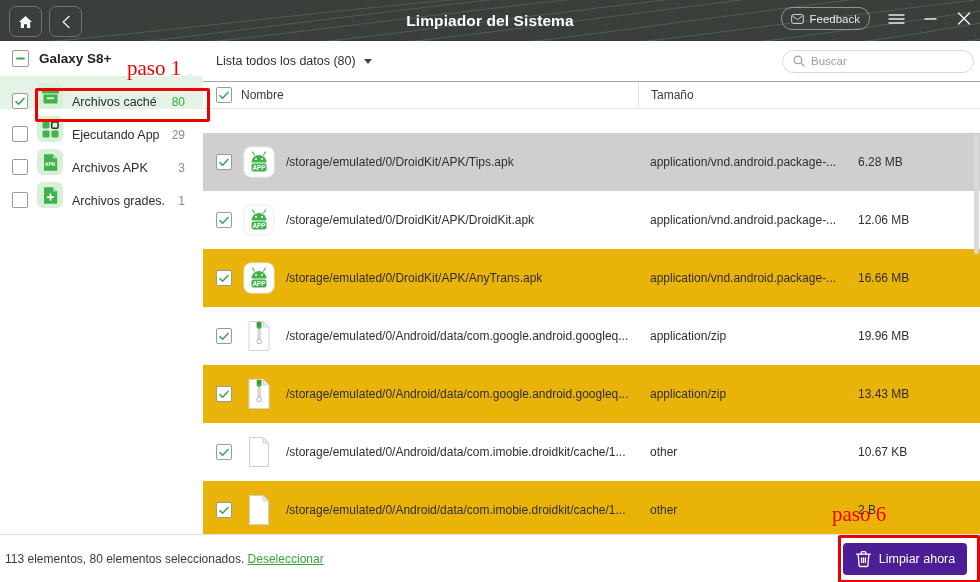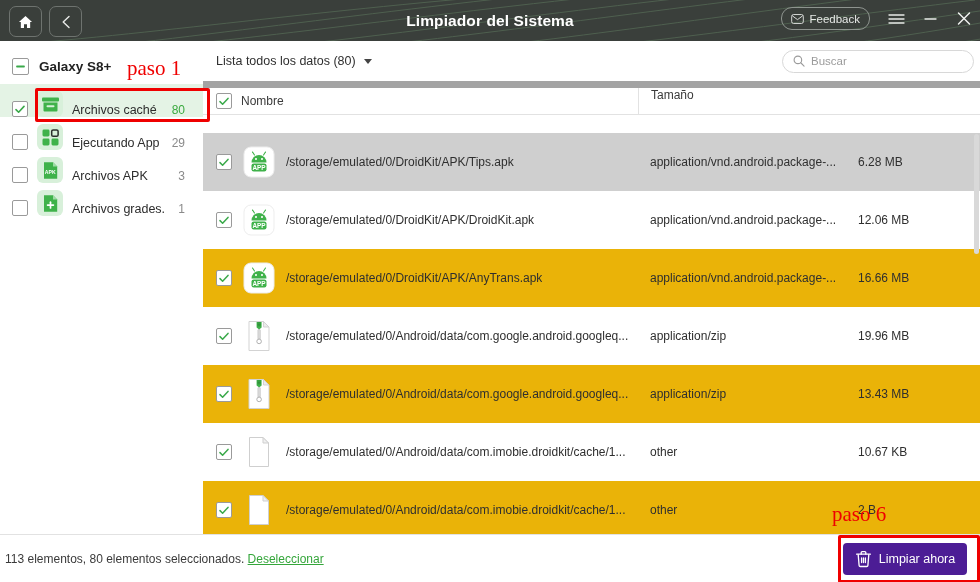--- a/index.html
+++ b/index.html
@@ -36,21 +36,21 @@
     display:flex;align-items:center;gap:5px;color:#e6e8e6;font-size:11.5px;cursor:pointer;
   }
   .ico-btn{cursor:pointer;display:flex;align-items:center;justify-content:center;}
 
   
   .sidebar{
     position:absolute;left:0;top:41px;width:203px;height:493px;
     background:#fff;border-right:1px solid #dddddd;
   }
   .dev-head{
-    height:35px;display:flex;align-items:center;padding:8px 0 0 12px;gap:10px;
+    height:35px;display:flex;align-items:center;padding:0 0 0 12px;gap:10px;
   }
   .dev-name{font-size:13.5px;font-weight:bold;color:#222;}
   .side-item{
     height:33px;display:flex;align-items:flex-end;padding:0 18px 0 12px;gap:9px;cursor:pointer;
   }
   .side-item.sel{background:#e4f3e5;}
   .side-icon{width:26px;height:26px;border-radius:6px;display:flex;align-items:center;justify-content:center;flex:0 0 auto;}
   .side-label{font-size:12.5px;color:#2c2c2c;flex:1 1 auto;white-space:nowrap;}
   .side-count{font-size:12px;color:#8a8a8a;}
   .side-item.sel .side-count{color:#3aa93f;}
@@ -70,26 +70,26 @@
     width:192px;height:23px;border:1px solid #d8d8d8;border-radius:12px;background:#fff;
     display:flex;align-items:center;gap:6px;padding:0 10px;box-sizing:border-box;cursor:text;
   }
   .search input{
     border:none;outline:none;font-family:"Liberation Sans",sans-serif;font-size:11.5px;
     color:#555;background:transparent;width:150px;padding:0;
   }
   .search input::placeholder{color:#9b9b9b;}
 
   .thead{
-    height:26px;border-top:7px solid #a3a3a3;border-bottom:1px solid #e2e2e2;
+    height:26px;border-top:1px solid #a3a3a3;border-bottom:1px solid #e2e2e2;
     display:flex;align-items:center;font-size:12px;color:#3a3a3a;background:#fff;position:relative;
   }
   .th-name{display:flex;align-items:center;gap:9px;padding-left:13px;width:435px;box-sizing:border-box;height:26px;}
   .th-fmt{width:208px;padding-left:12px;box-sizing:border-box;border-left:1px solid #e2e2e2;height:26px;display:flex;align-items:center;}
-  .th-size{width:134px;padding-left:12px;box-sizing:border-box;border-left:1px solid #e2e2e2;height:26px;display:flex;}
+  .th-size{width:134px;padding-left:12px;box-sizing:border-box;border-left:1px solid #e2e2e2;height:26px;display:flex;align-items:center;}
 
   .rows{position:absolute;left:0;top:92px;width:777px;height:401px;overflow:hidden;}
   .row{height:58px;display:flex;align-items:center;background:#fff;}
   .row.alt{background:#eab308;justify-content:space-between;}
   .row.hl{background:#cfcfcf;}
   .r-name{display:flex;align-items:center;gap:10px;padding-left:13px;width:435px;box-sizing:border-box;}
   .r-icon{width:34px;height:34px;flex:0 0 auto;display:flex;align-items:center;justify-content:center;}
   .r-path{font-size:12px;color:#2f2f2f;white-space:nowrap;overflow:hidden;}
   .r-fmt{width:208px;padding-left:12px;box-sizing:border-box;font-size:12px;color:#2f2f2f;white-space:nowrap;overflow:hidden;}
   .r-size{width:134px;padding-left:12px;box-sizing:border-box;font-size:12px;color:#2f2f2f;}

